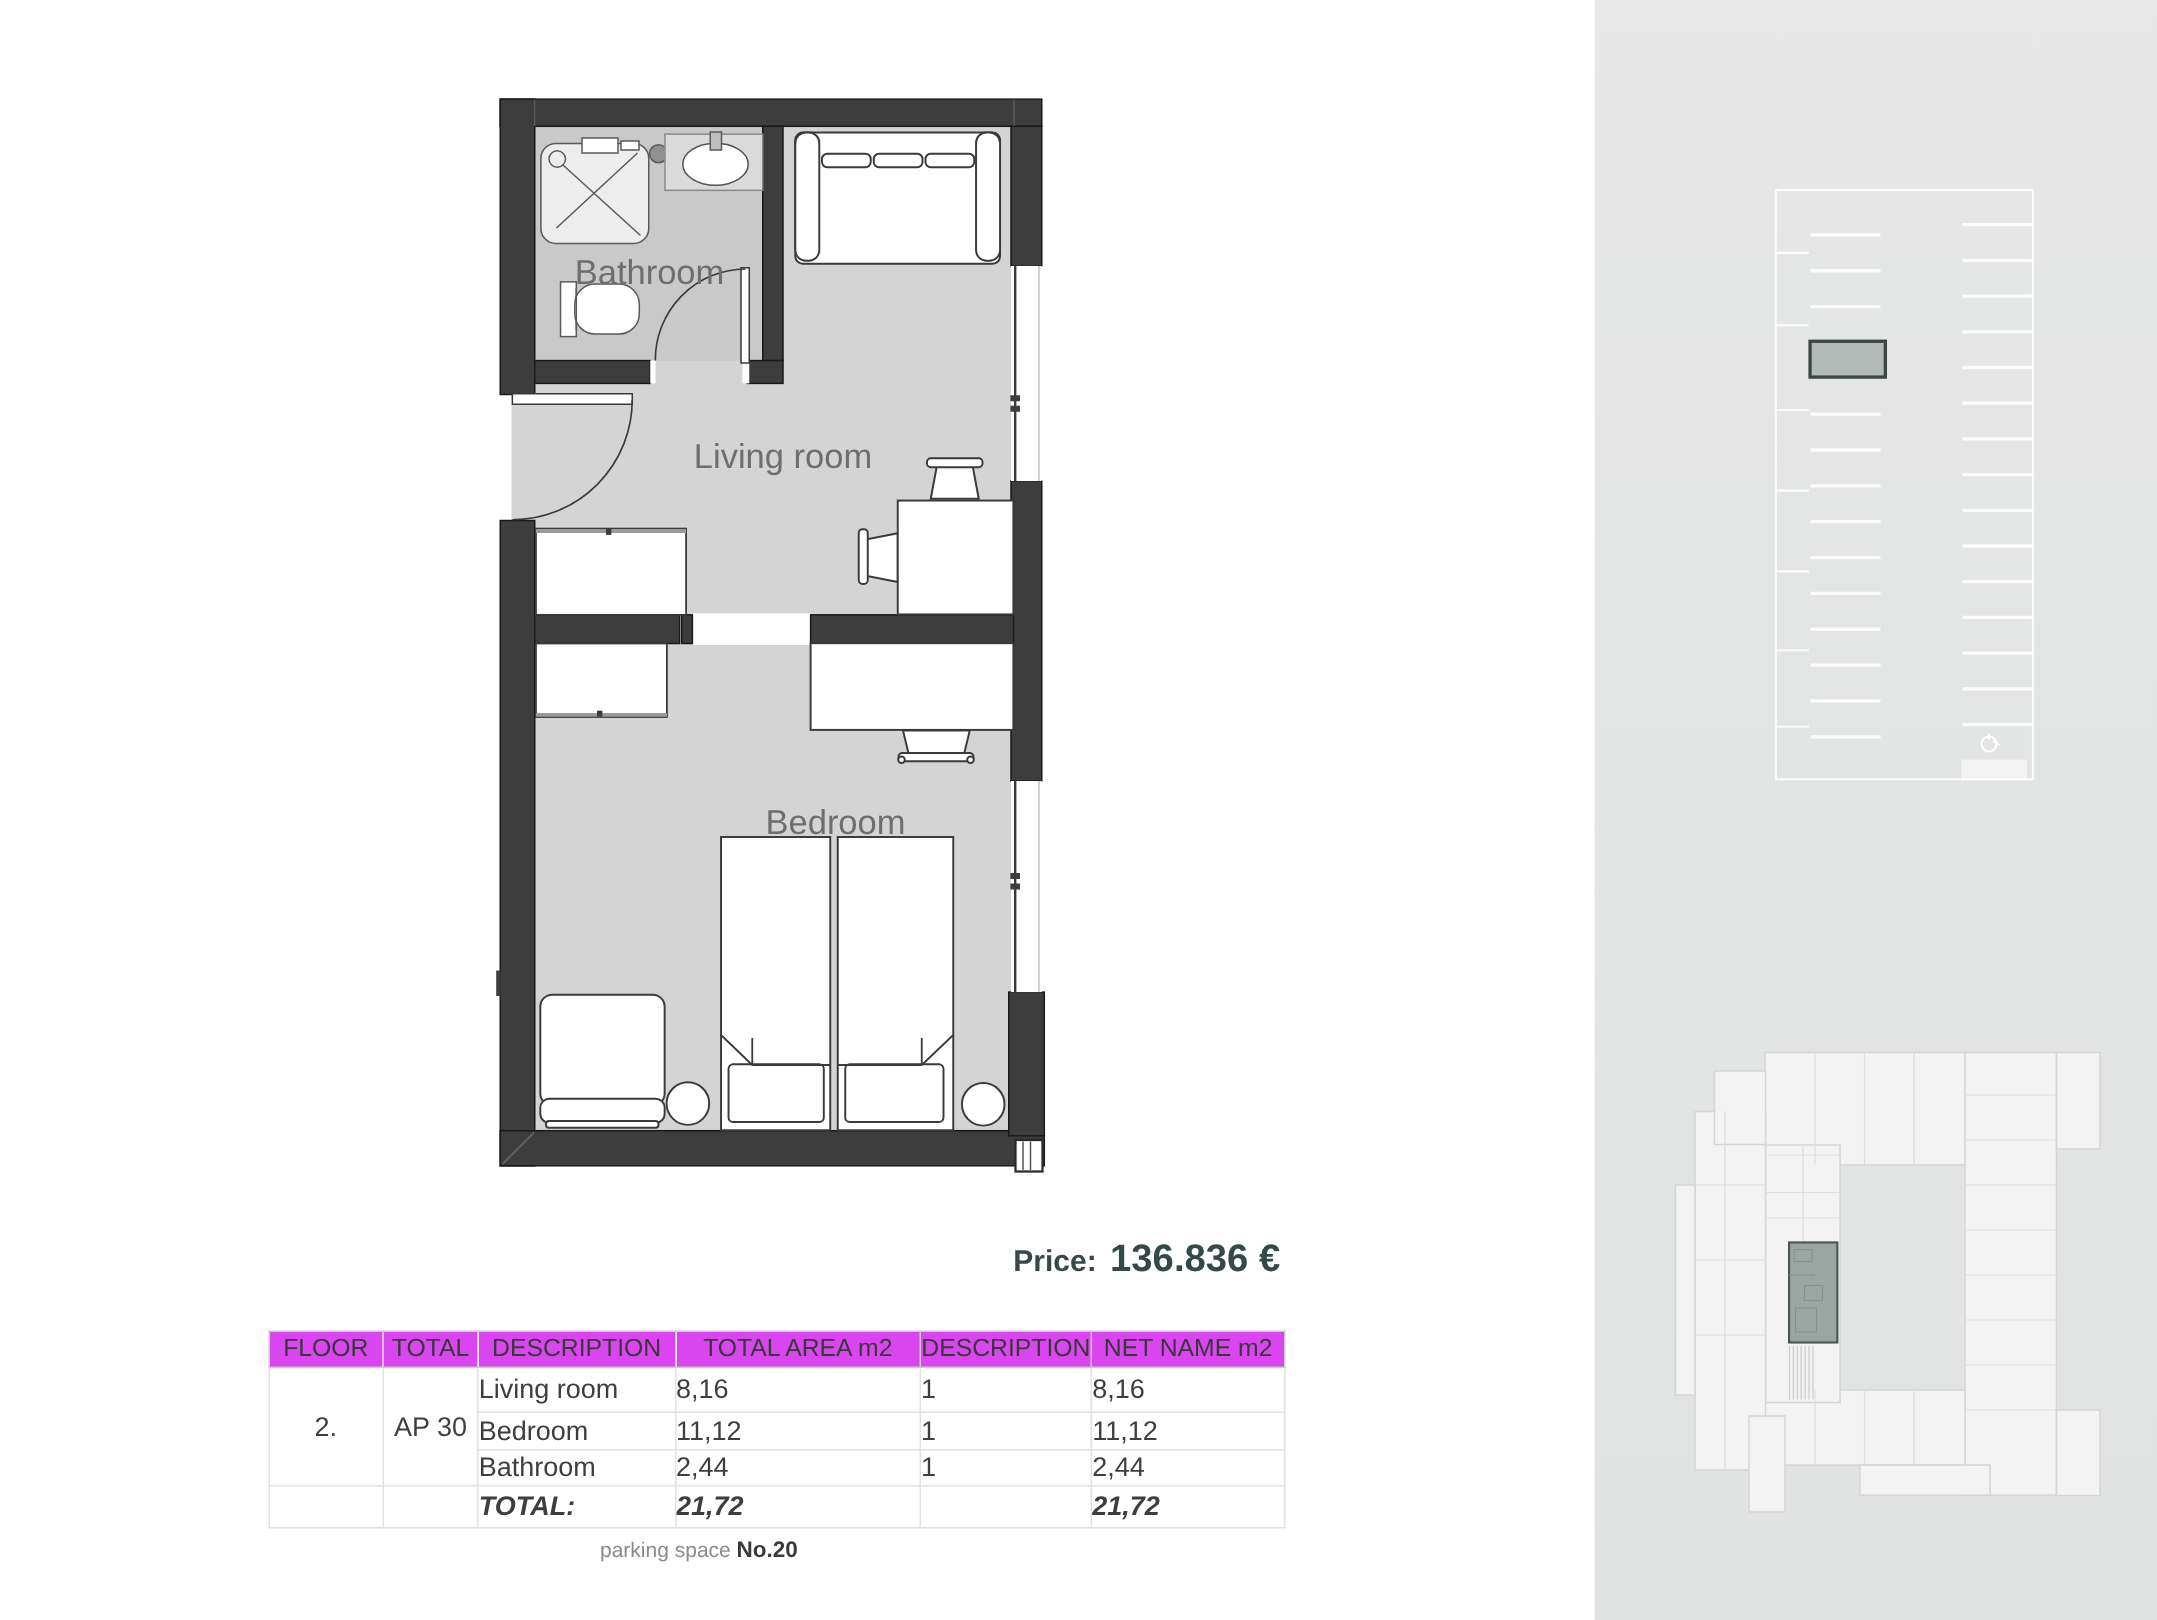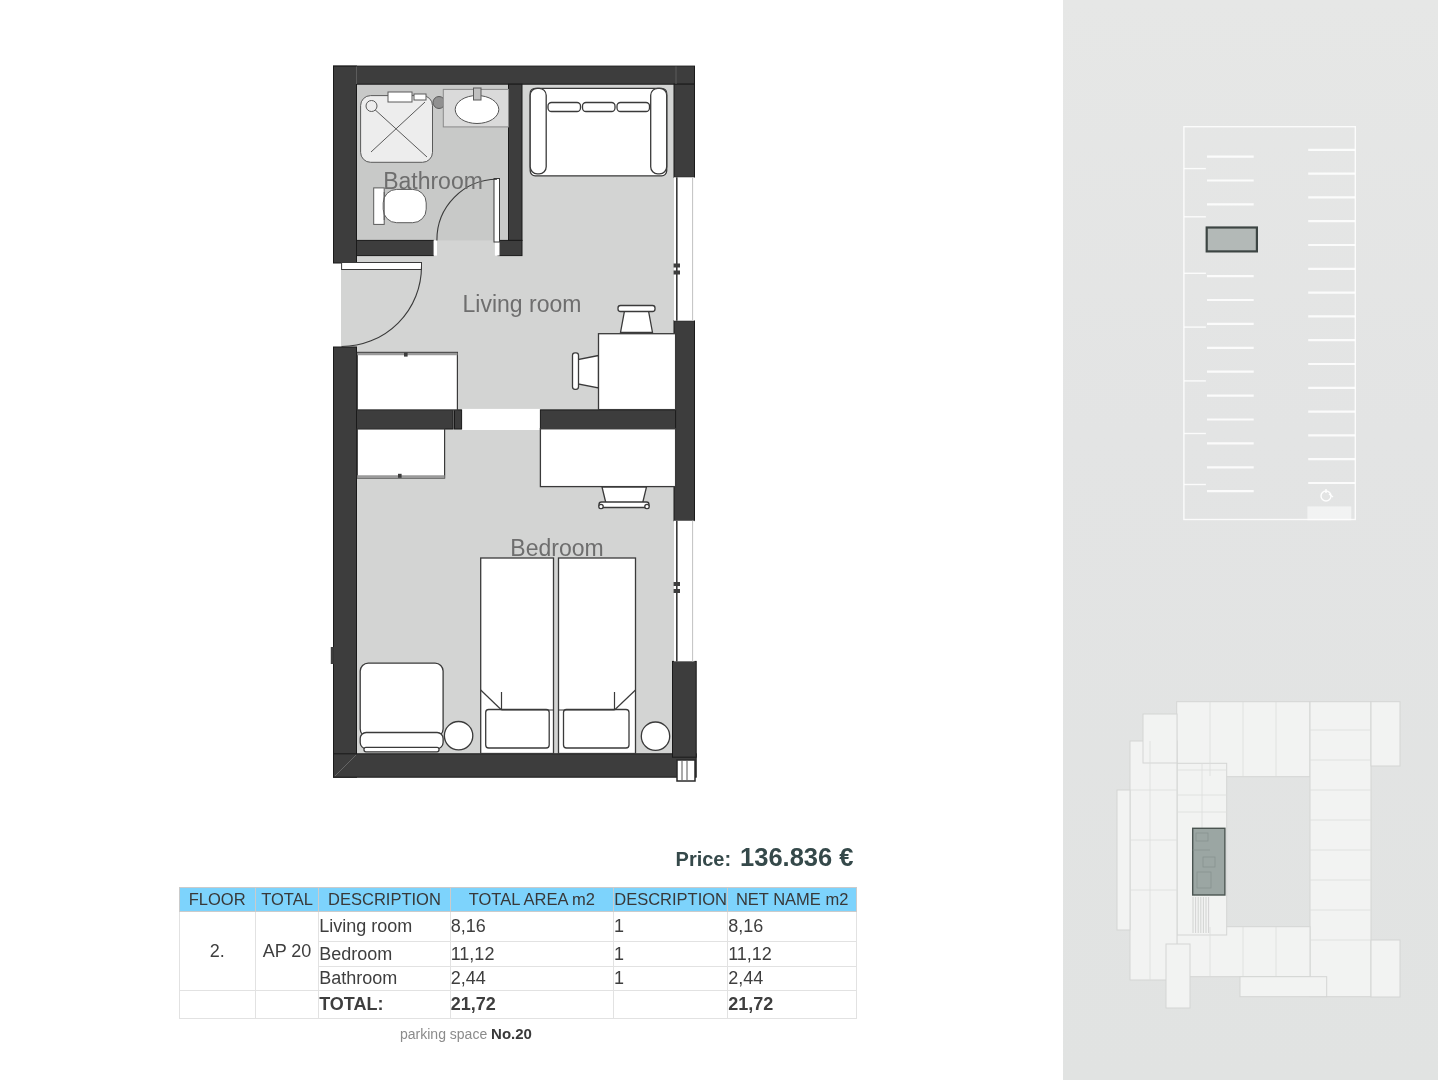--- a/index.html
+++ b/index.html
@@ -1,36 +1,36 @@
 <!DOCTYPE html>
 <html><head>
 <meta charset="utf-8">
 <style>
   html,body{margin:0;padding:0;background:#ffffff;}
   body{width:1438px;height:1080px;position:relative;overflow:hidden;
        font-family:"Liberation Sans",sans-serif;}
   #panel{position:absolute;left:1063px;top:0;width:375px;height:1080px;
          background:linear-gradient(180deg,#e6e7e6 0%,#e3e4e4 40%,#e1e3e2 100%);}
   #plansvg{position:absolute;left:0;top:0;}
-  #price{position:absolute;top:845px;left:400px;width:453.5px;text-align:right;
+  #price{position:absolute;top:827px;left:400px;width:453.5px;text-align:right;
          color:#35494a;white-space:nowrap;line-height:25px;}
   #price .lab{font-size:20px;font-weight:bold;}
   #price .val{font-size:25.5px;font-weight:bold;letter-spacing:0px;}
   table.t{position:absolute;left:178.5px;top:887px;border-collapse:collapse;
           table-layout:fixed;font-size:18px;color:#3e3e3e;}
   table.t td,table.t th{border:1px solid #e2e2e2;padding:0;overflow:hidden;
           white-space:nowrap;height:24px;}
-  table.t th{background:#7dd3fc;border:1px solid #cbcbcb;font-weight:400;
+  table.t th{background:#d946ef;border:1px solid #cbcbcb;font-weight:400;
           color:#383838;font-size:16.5px;height:23px;}
   tr.r1 td{height:29px;} tr.r2 td{height:24px;} tr.r3 td{height:23px;}
   tr.r4 td{height:27px;}
   td.l{text-align:left;padding-left:7px;}
   td.r{text-align:left;padding-right:7px;}
   td.c{text-align:center;}
-  .b{font-weight:bold;}
+  .b{font-weight:bold;font-style:italic;}
   #pspace{position:absolute;top:1025px;left:400px;width:453px;text-align:left;
           font-size:14px;color:#8b8b8b;}
   #pspace b{color:#3a3a3a;font-size:15px;}
 </style>
 </head>
 <body>
 <div id="panel"></div>
 <svg id="plansvg" width="1438" height="1080" viewBox="0 0 1438 1080">
 
   <g>
@@ -296,21 +296,21 @@
       <tr>
     <th>FLOOR</th>
         <th>TOTAL</th>
         <th>DESCRIPTION</th>
         <th>TOTAL AREA m2</th>
         <th>DESCRIPTION</th>
         <th>NET NAME m2</th>
   </tr>
   <tr class="r1">
     <td class="c" rowspan="3">2.</td>
-        <td class="c" rowspan="3">AP 20</td>
+        <td class="c" rowspan="3">AP 30</td>
     <td class="l">Living room</td>
         <td class="r">8,16</td>
         <td class="r">1</td>
         <td class="r">8,16</td>
   </tr>
   <tr class="r2">
         <td class="l">Bedroom</td>
         <td class="r">11,12</td>
         <td class="r">1</td>
         <td class="r">11,12</td>

